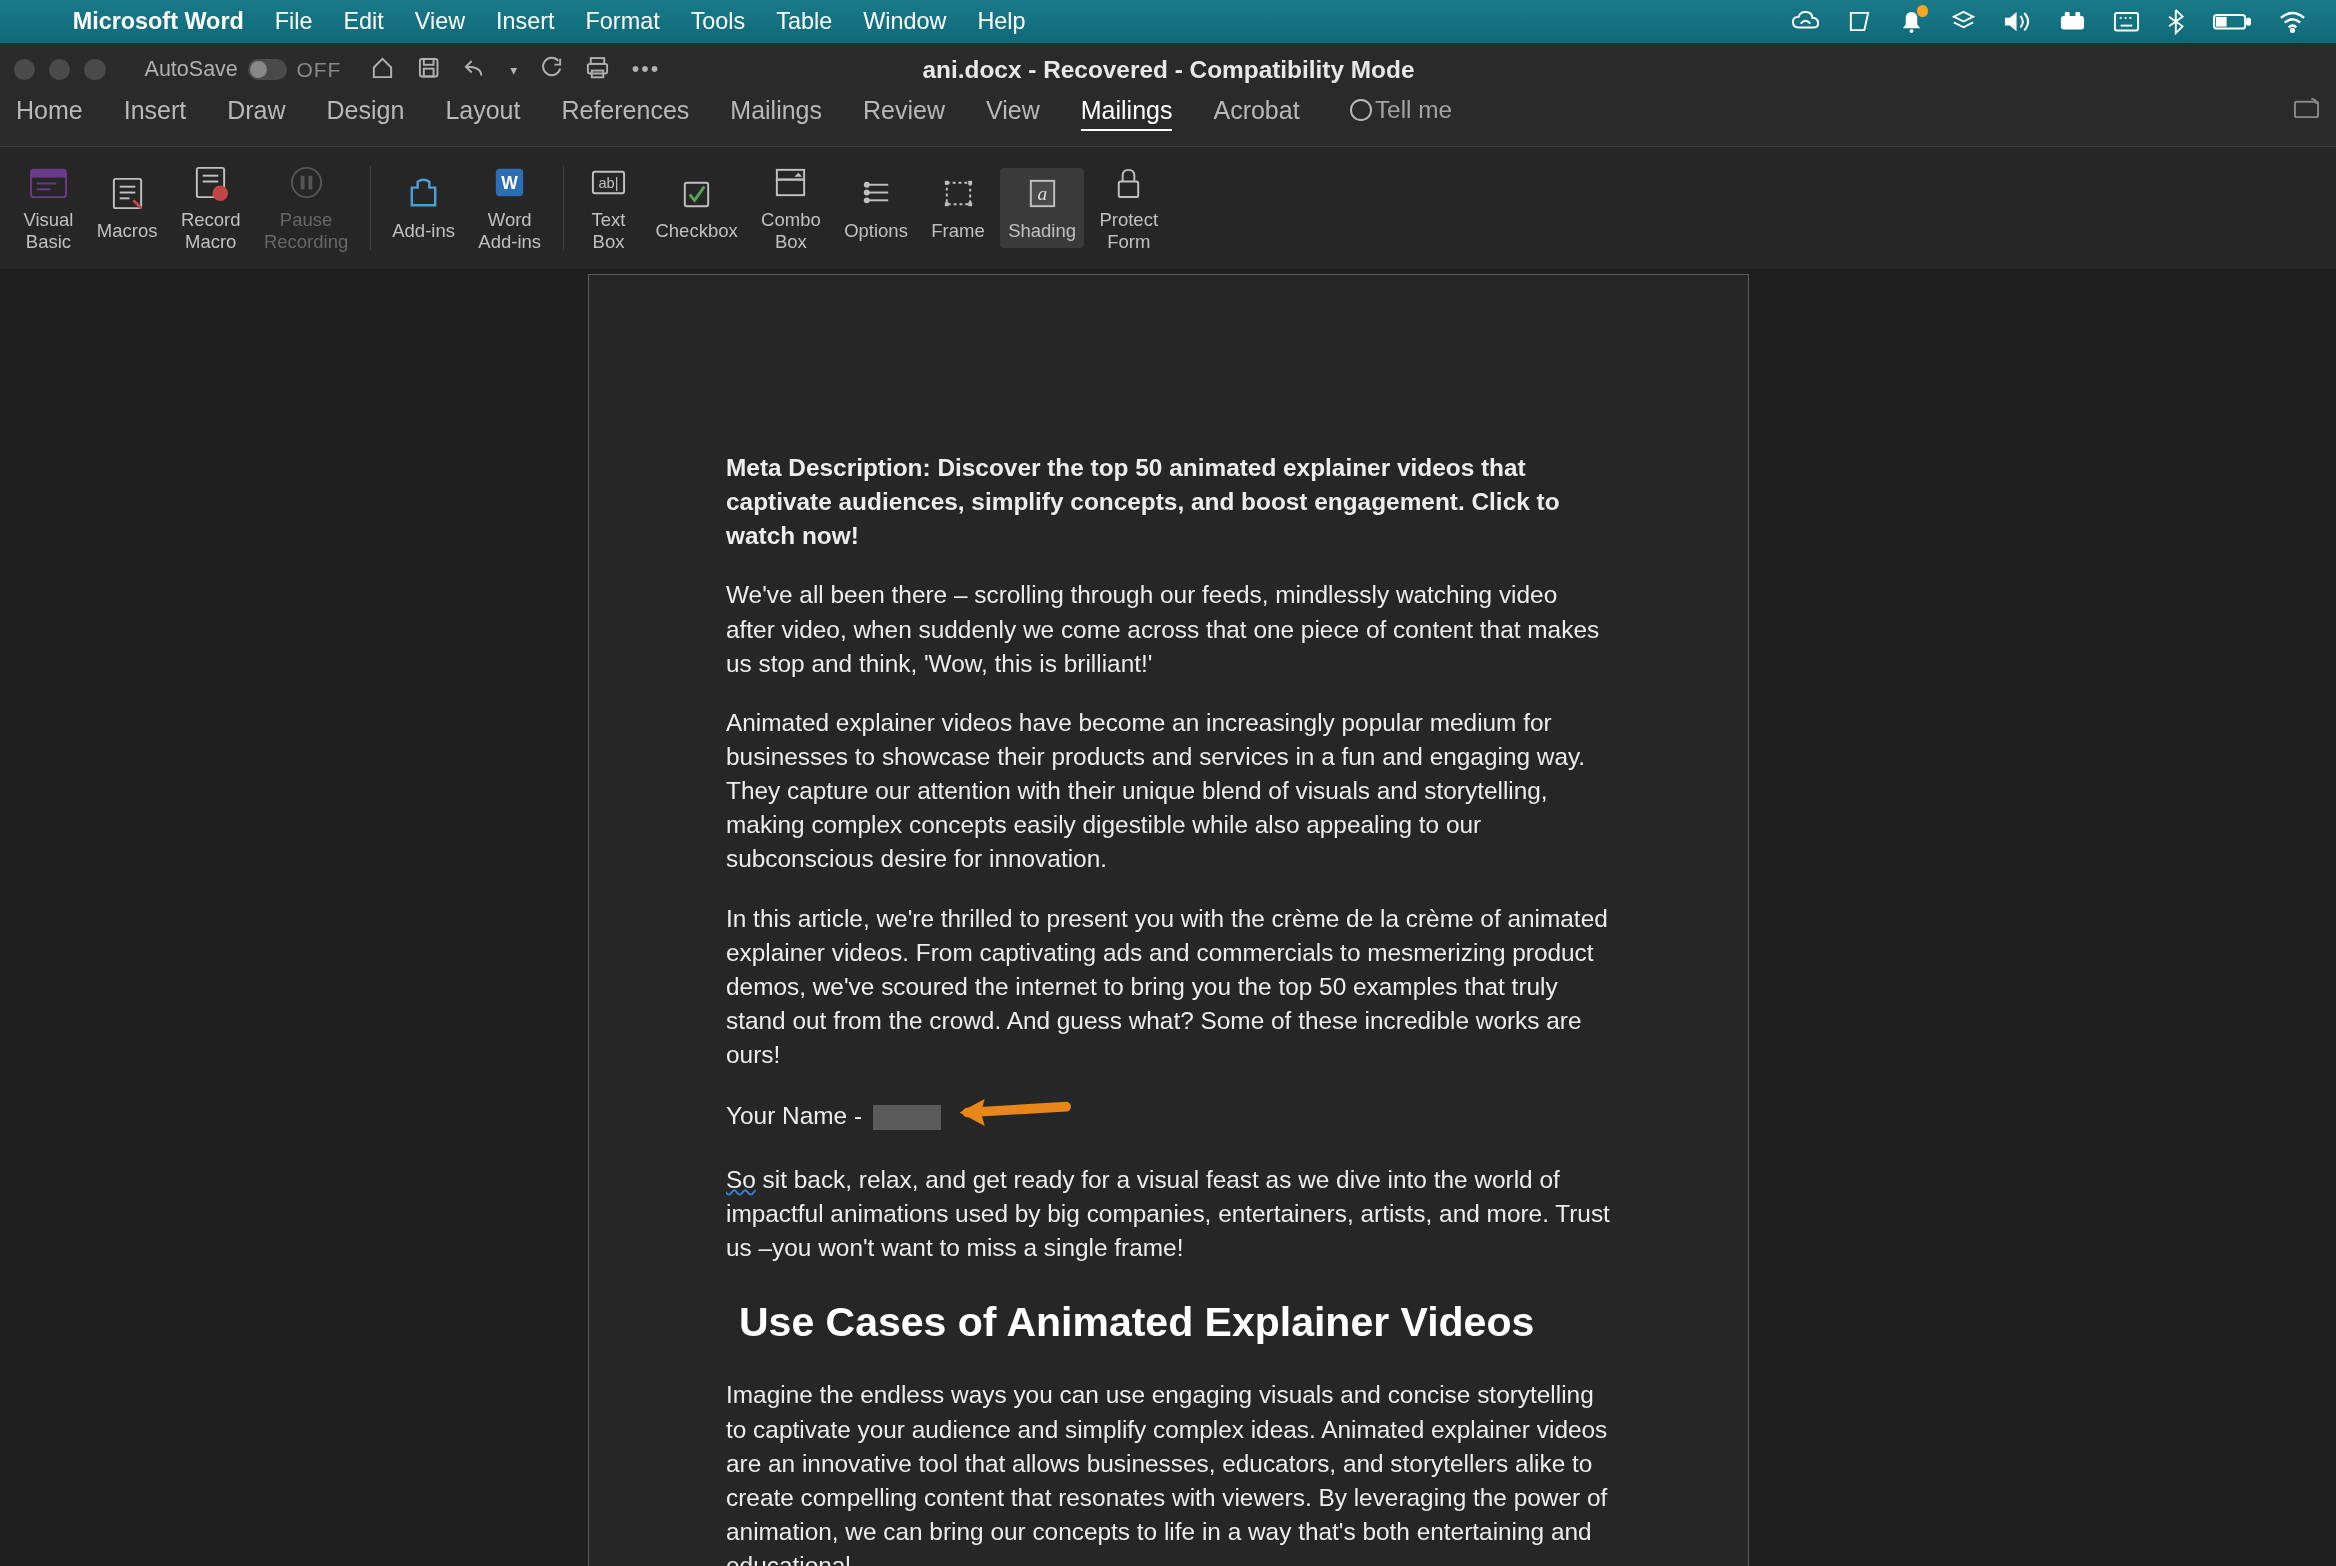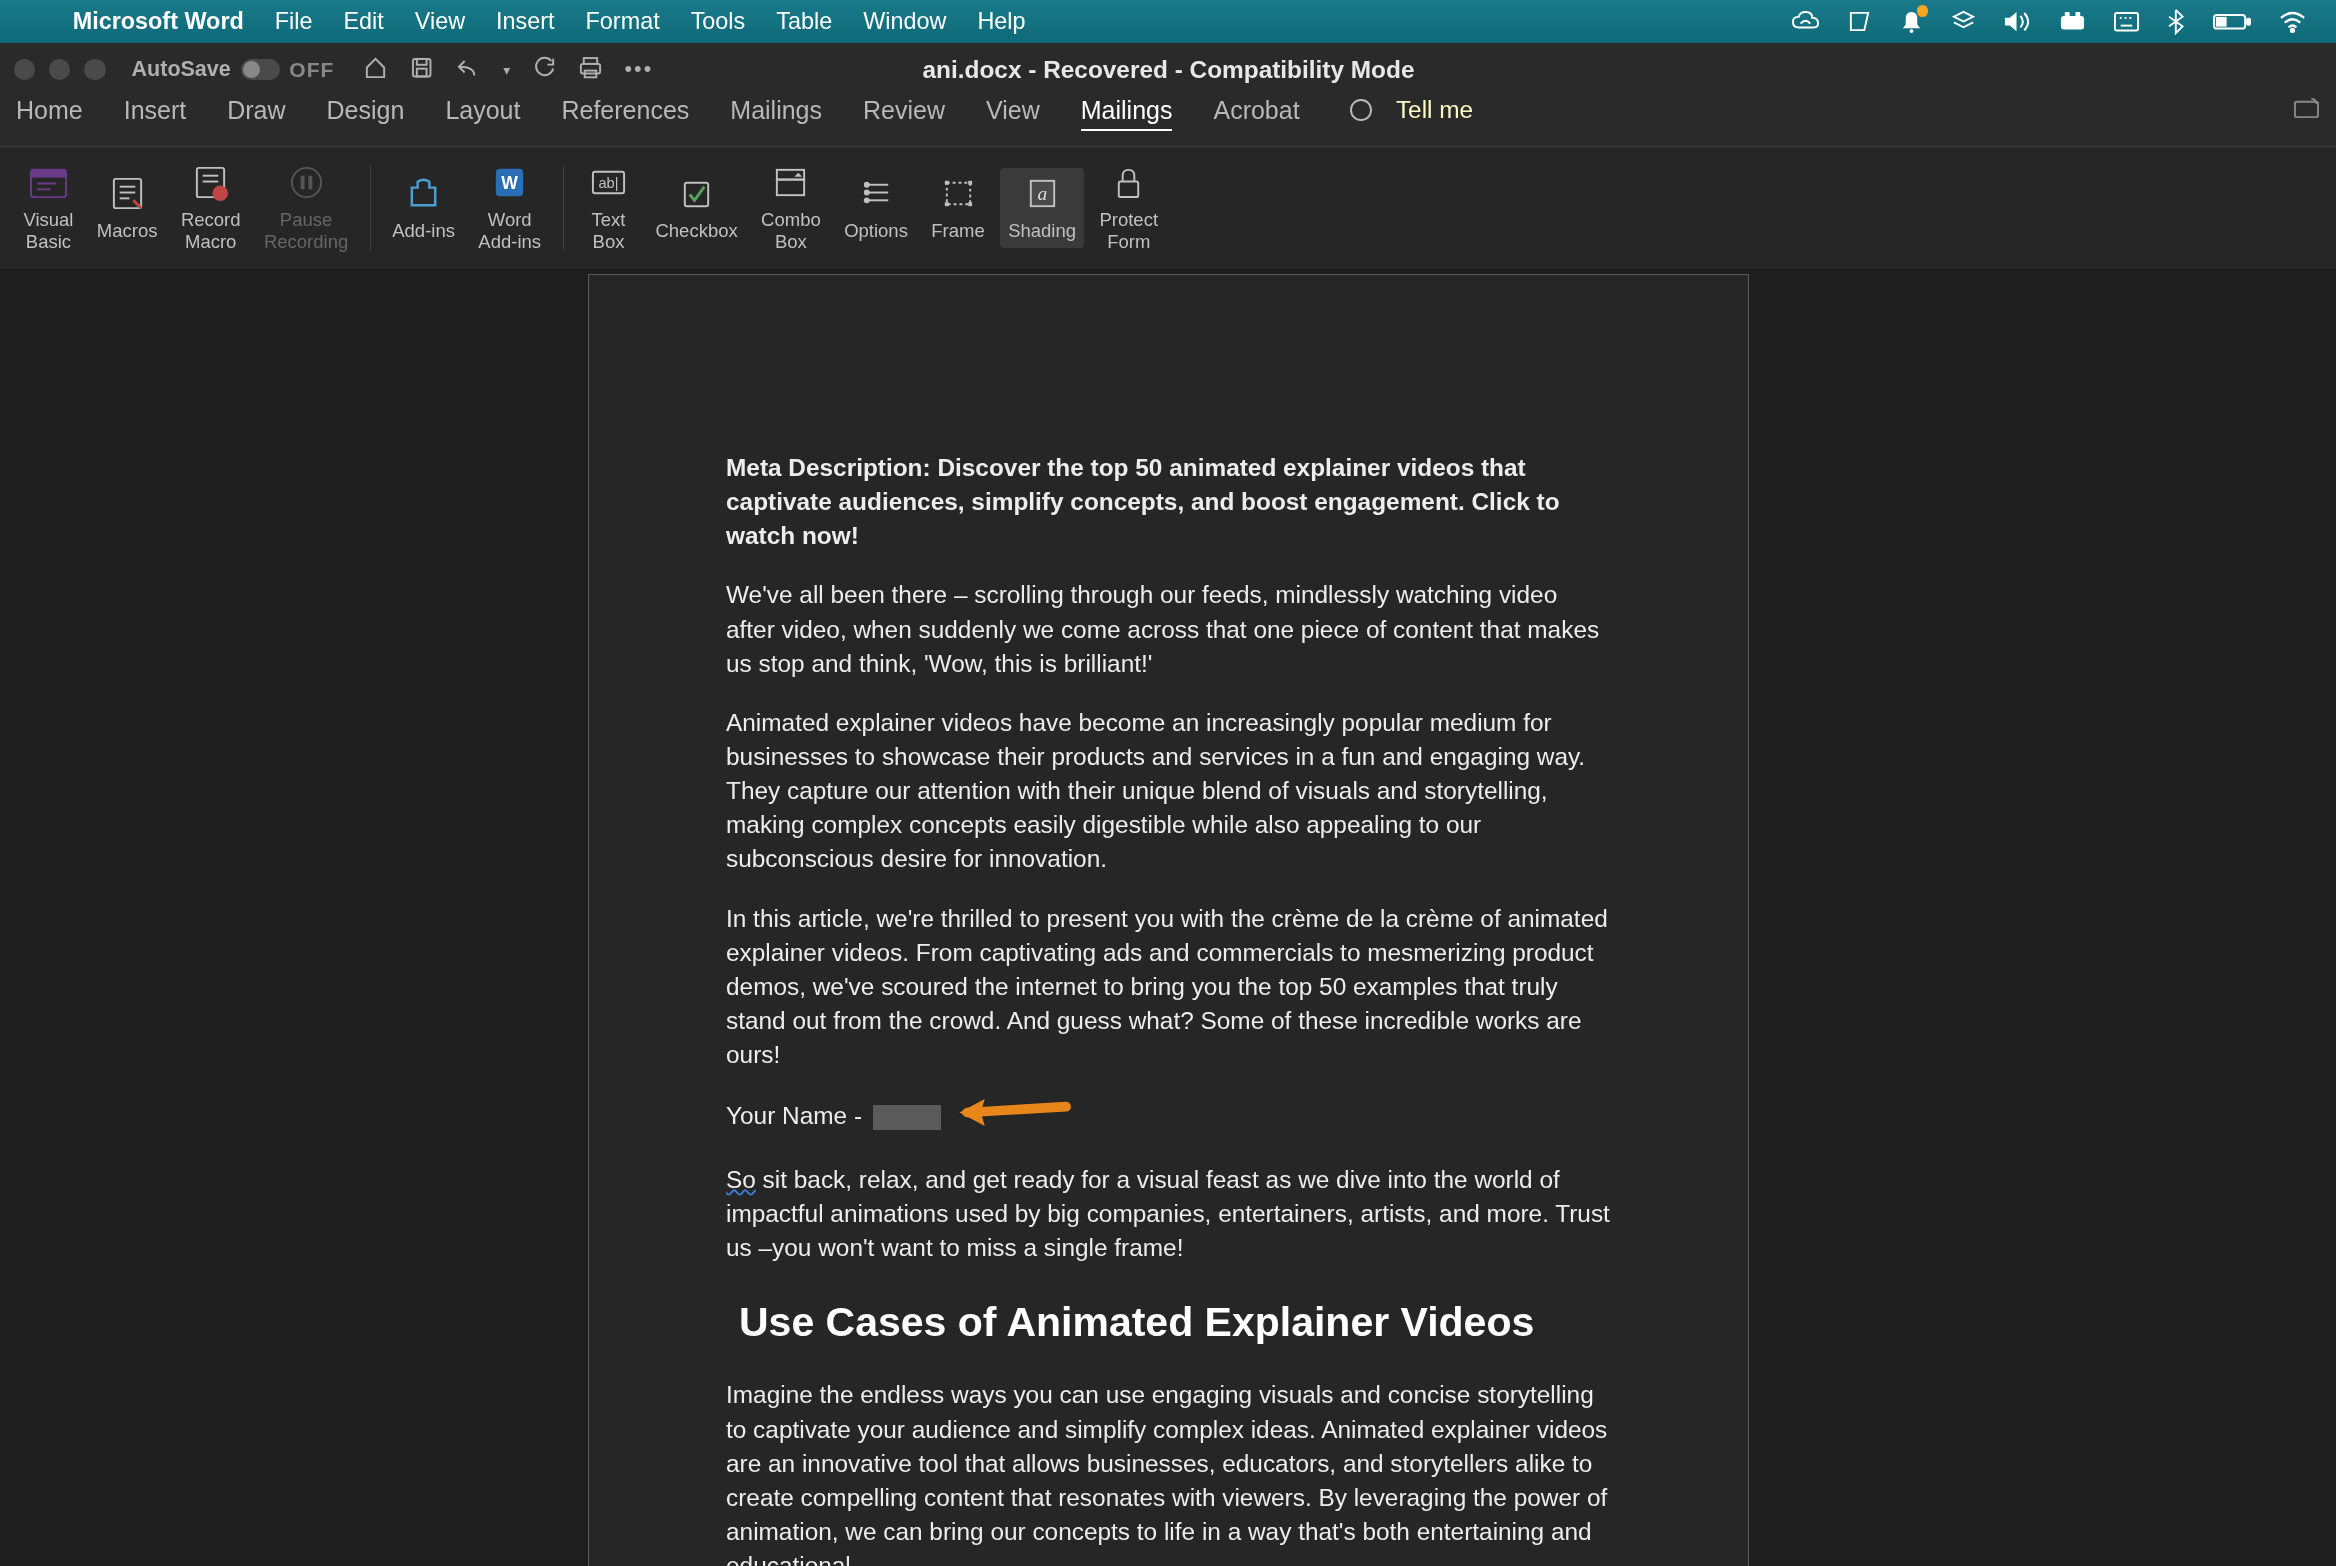--- a/index.html
+++ b/index.html
@@ -38,37 +38,37 @@
   padding: 0 13.7px;
   position: relative;
 }
 .traffic-lights { display: flex; gap: 13.7px; }
 .traffic-light { width: 21.5px; height: 21.5px; border-radius: 50%; background: #4a4a4a; }
 .titlebar-center {
   position: absolute; left: 50%; transform: translateX(-50%);
   color: #e8e8e8; font-size: 24.4px; font-weight: 600;
 }
 .autosave {
-  display: flex; align-items: center; gap: 9.8px; margin-left: 26px;
-  color: #b0b0b0; font-size: 21.5px; font-weight: 700; text-align: center;
+  display: flex; align-items: center; gap: 9.8px; margin-left: 39px;
+  color: #b0b0b0; font-size: 21.5px; font-weight: 400; text-align: center;
 }
 .autosave-toggle { width: 39px; height: 21.5px; border-radius: 10.7px; background: #4a4a4a; position: relative; }
 .autosave-toggle::after { content:''; position:absolute; left:2px; top:2px; width:17.6px; height:17.6px; border-radius:50%; background:#888; }
 .autosave-off { font-size: 21px; letter-spacing: 1px; color:#888; }
 .qat { display:flex; gap: 21.5px; margin-left: 29px; align-items:center; }
 .qat span, .qat svg { color:#b0b0b0; }
 
 
 .ribbon-tabs {
   height: 51px; background: #2a2a2a; display:flex; align-items:flex-start;
   padding: 0 16px; gap: 41px; border-bottom: 1px solid #3a3a3a;
 }
 .ribbon-tab { color: #b8b8b8; font-size: 25px; font-weight: 500; cursor:default; padding-bottom:3.9px;}
 .ribbon-tab.active { color: #fff; border-bottom: 2.9px solid #fff; }
-.tellme { display:flex; align-items:center; gap:24px; margin-left: 9.8px; color:#fef9c3; font-size:24.4px;}
+.tellme { display:flex; align-items:center; gap:3px; margin-left: 9.8px; color:#a3a3a3; font-size:24.4px;}
 .tellme-bulb { width:21.5px; height:21.5px; border:2px solid #b8b8b8; border-radius:50%; position:relative;}
 .ribbon-tabs-right { margin-left:auto; color:#888;}
 
 
 .ribbon-toolbar {
   height: 123px; background: #262626; display:flex; align-items:center;
   padding: 0 15.6px; gap: 7.8px; border-bottom: 1px solid #1a1a1a;
 }
 .ribbon-btn { display:flex; flex-direction:column; align-items:center; gap:5.9px; padding: 5.9px 7.8px; cursor:default;}
 .ribbon-icon { width: 47px; height: 41px; display:flex; align-items:center; justify-content:center; }

